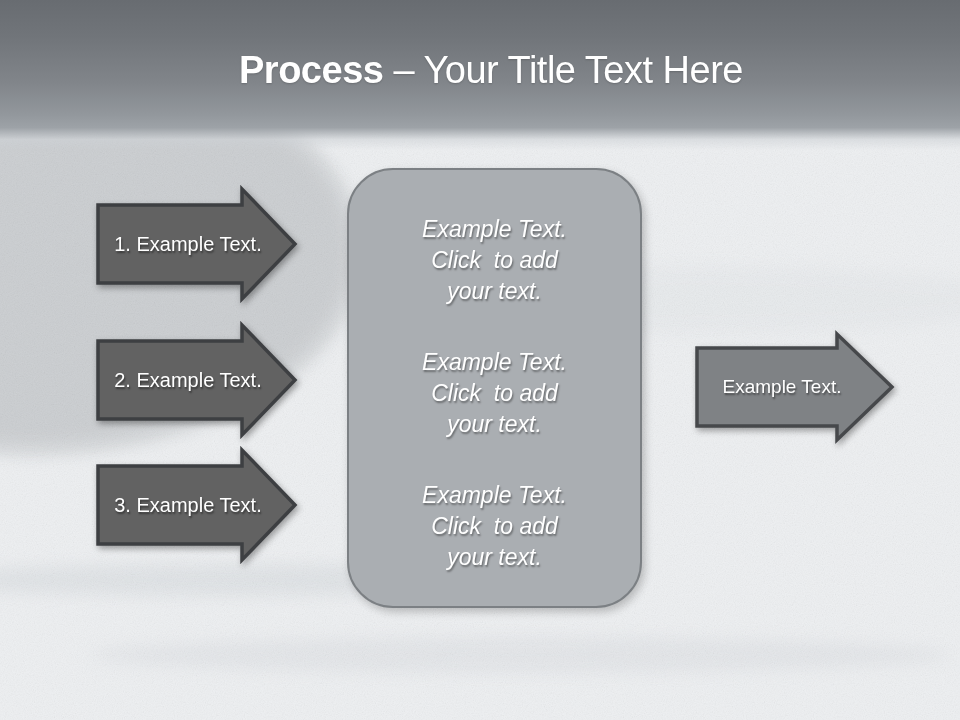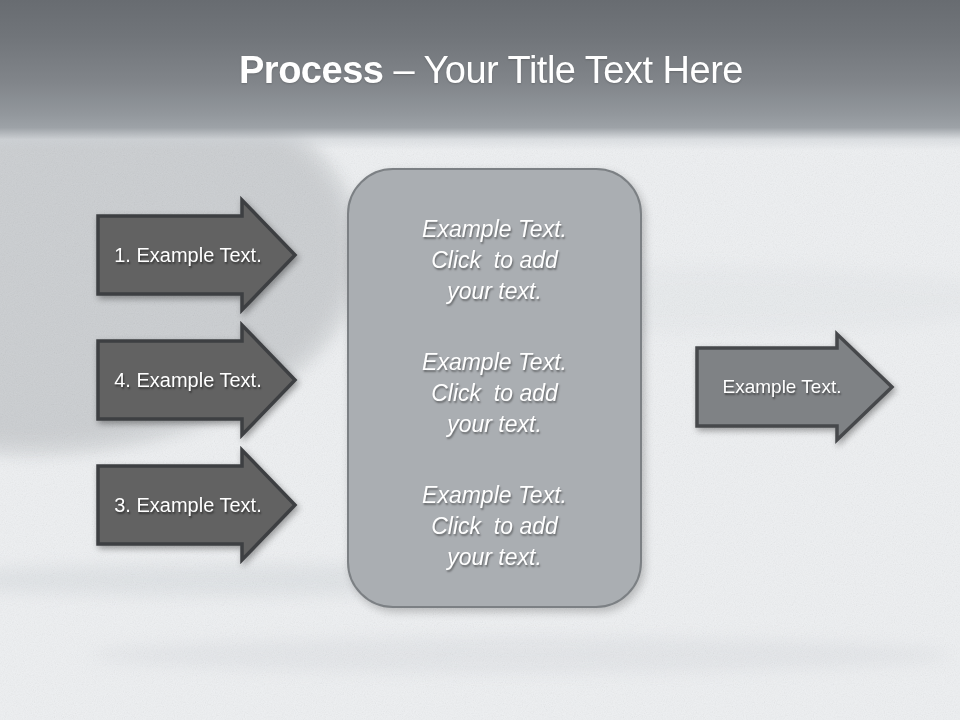--- a/index.html
+++ b/index.html
@@ -39,21 +39,21 @@
   }
   .arrow .label{
     position:absolute;inset:0;
     display:flex;align-items:center;justify-content:center;
     color:#fff;font-size:20px;
     text-shadow:1px 2px 2px rgba(0,0,0,0.45);
     white-space:nowrap;
   }
   .arrow-left{width:202px;height:116px;left:96px;}
   .arrow-left .label{padding-right:18px;}
-  #arrow-1{top:197px;}
+  #arrow-1{top:186px;}
   #arrow-2{top:322px;}
   #arrow-3{top:447px;}
   .arrow-left polygon{fill:#626262;stroke:#3d3f42;stroke-width:3.5;}
   .arrow-right{width:200px;height:112px;left:695px;top:331px;}
   .arrow-right polygon{fill:#7f8285;stroke:#46484b;stroke-width:3.5;}
   .arrow-right .label{padding-right:26px;font-size:19px;}
 
   
   .center-box{
     position:absolute;z-index:2;
@@ -107,21 +107,21 @@
     <svg viewBox="0 0 202 116">
       <polygon points="2,19 146,19 146,3 199,58 146,113 146,97 2,97"></polygon>
     </svg>
     <span class="label">1. Example Text.</span>
   </div>
 
   <div class="arrow arrow-left" id="arrow-2">
     <svg viewBox="0 0 202 116">
       <polygon points="2,19 146,19 146,3 199,58 146,113 146,97 2,97"></polygon>
     </svg>
-    <span class="label">4. Example Text.</span>
+    <span class="label">2. Example Text.</span>
   </div>
 
   <div class="arrow arrow-left" id="arrow-3">
     <svg viewBox="0 0 202 116">
       <polygon points="2,19 146,19 146,3 199,58 146,113 146,97 2,97"></polygon>
     </svg>
     <span class="label">3. Example Text.</span>
   </div>
 
   <div class="center-box">

